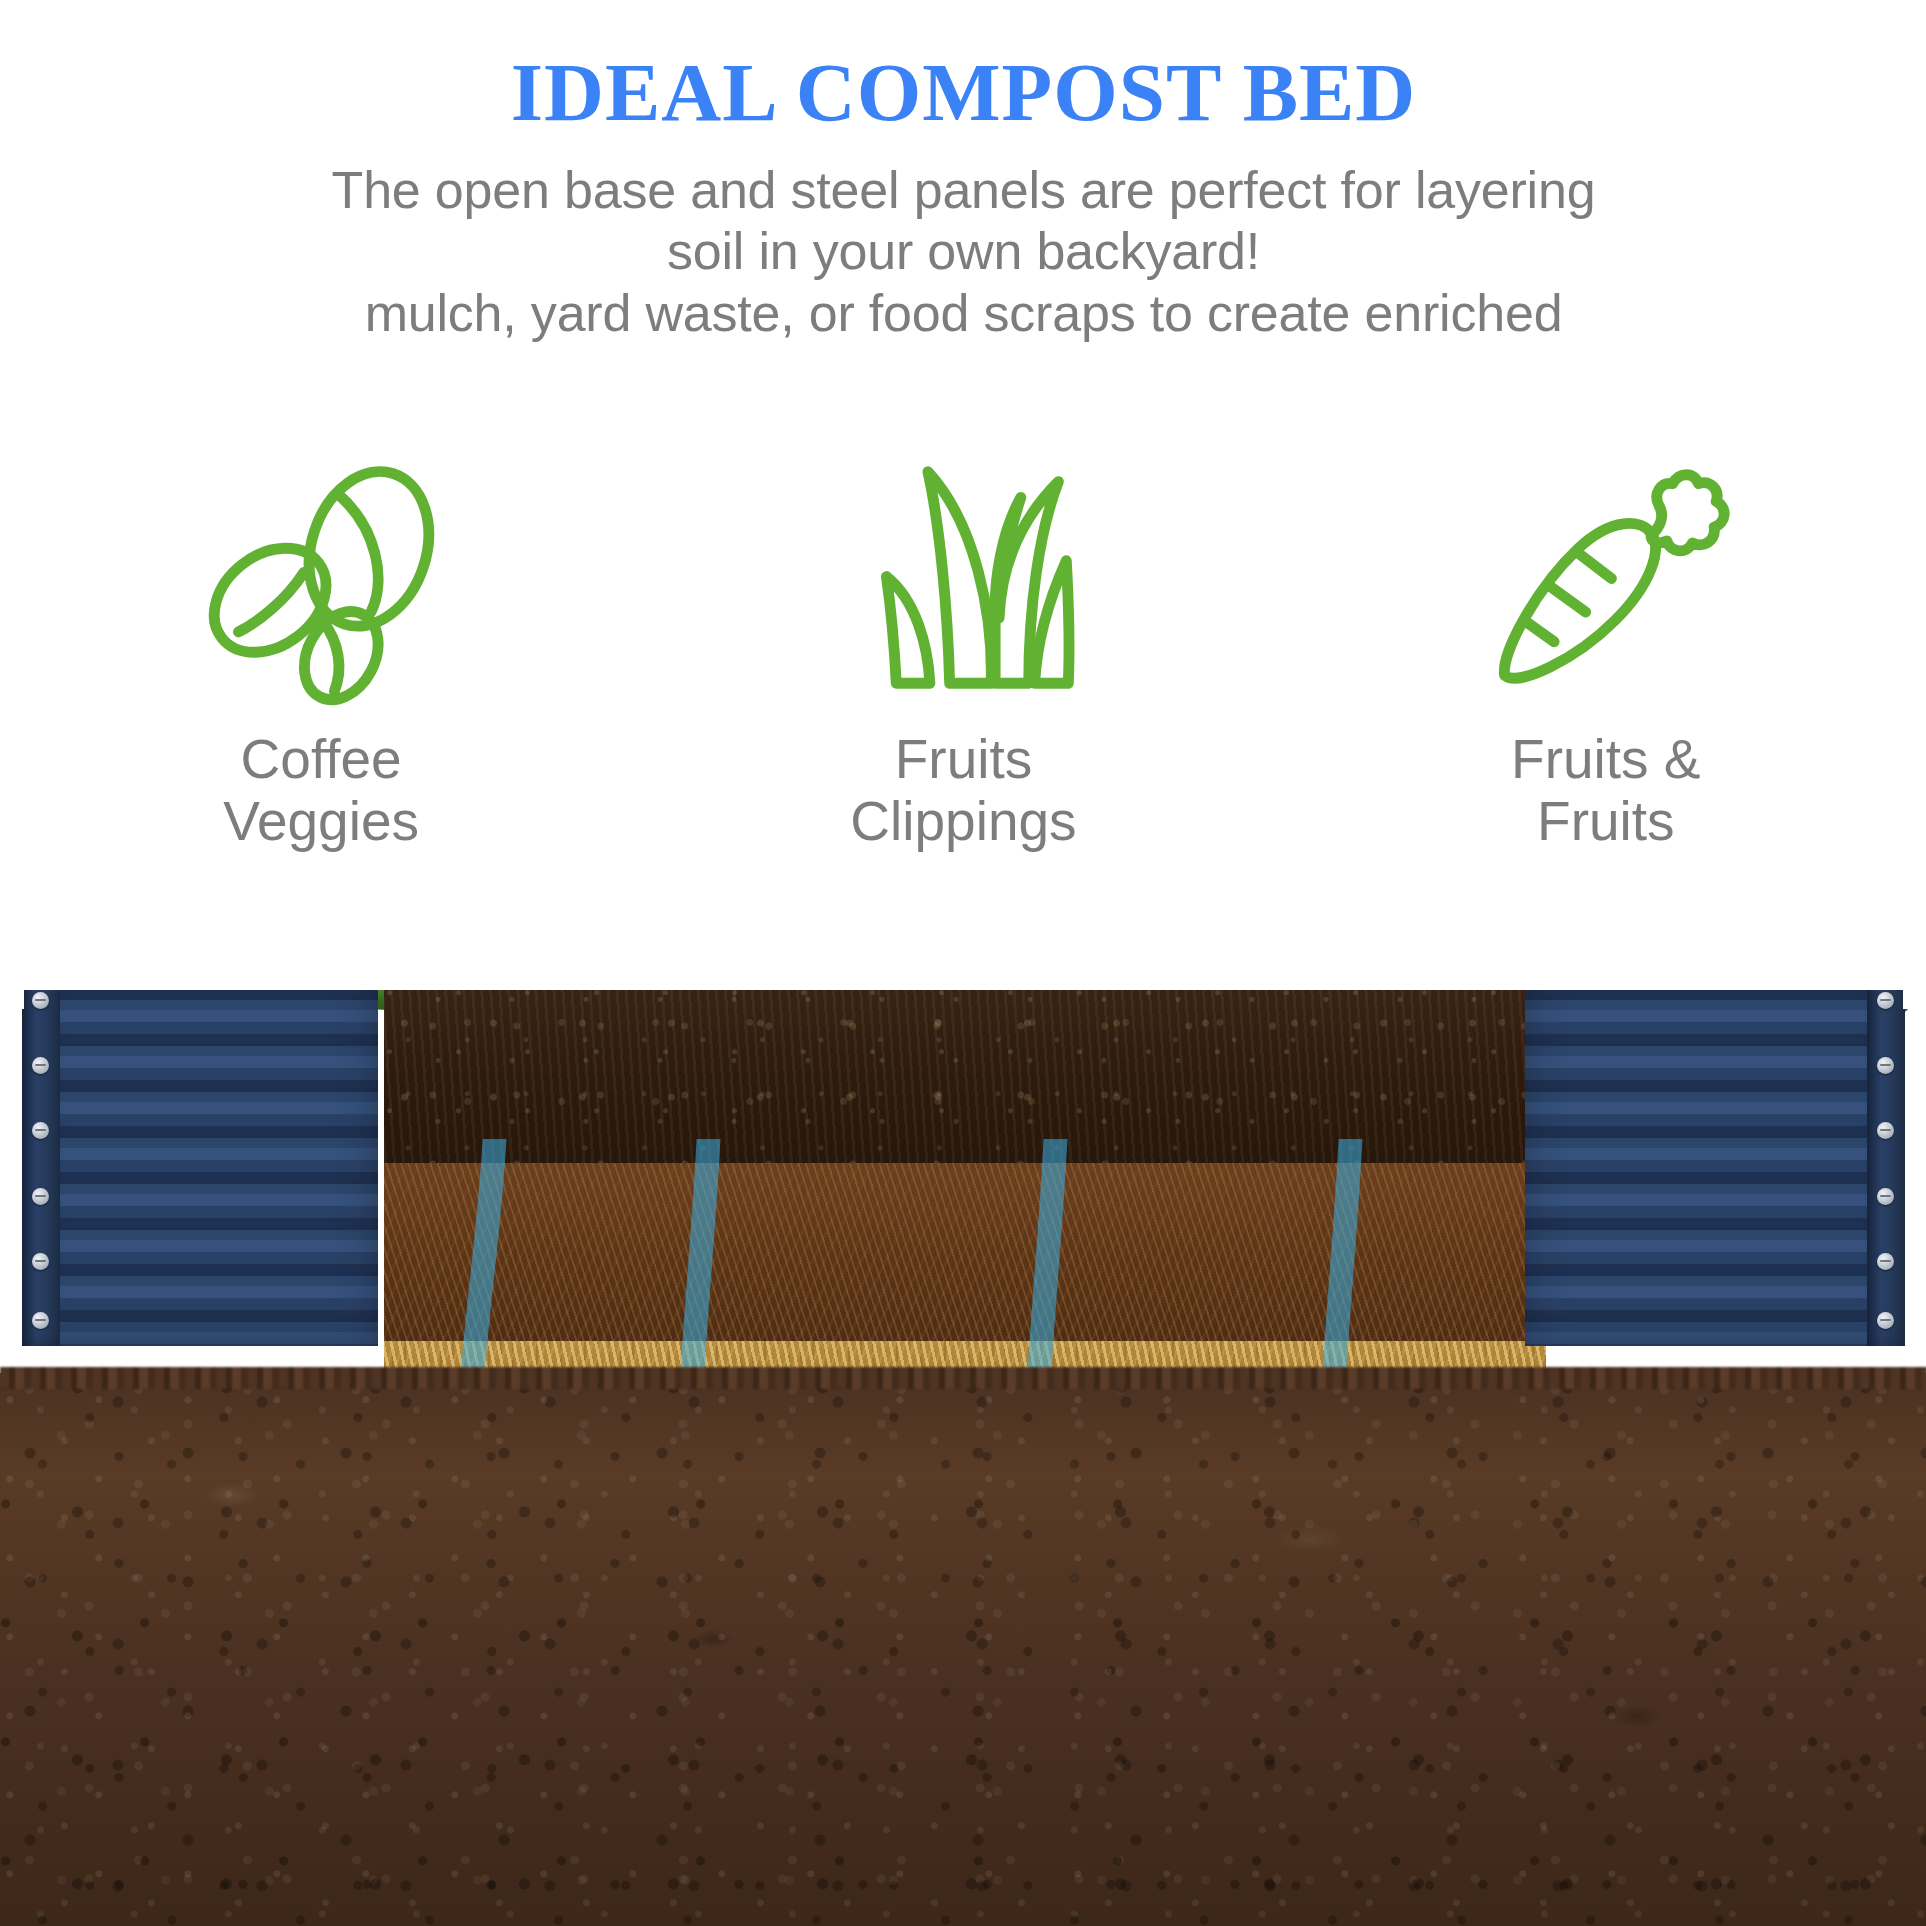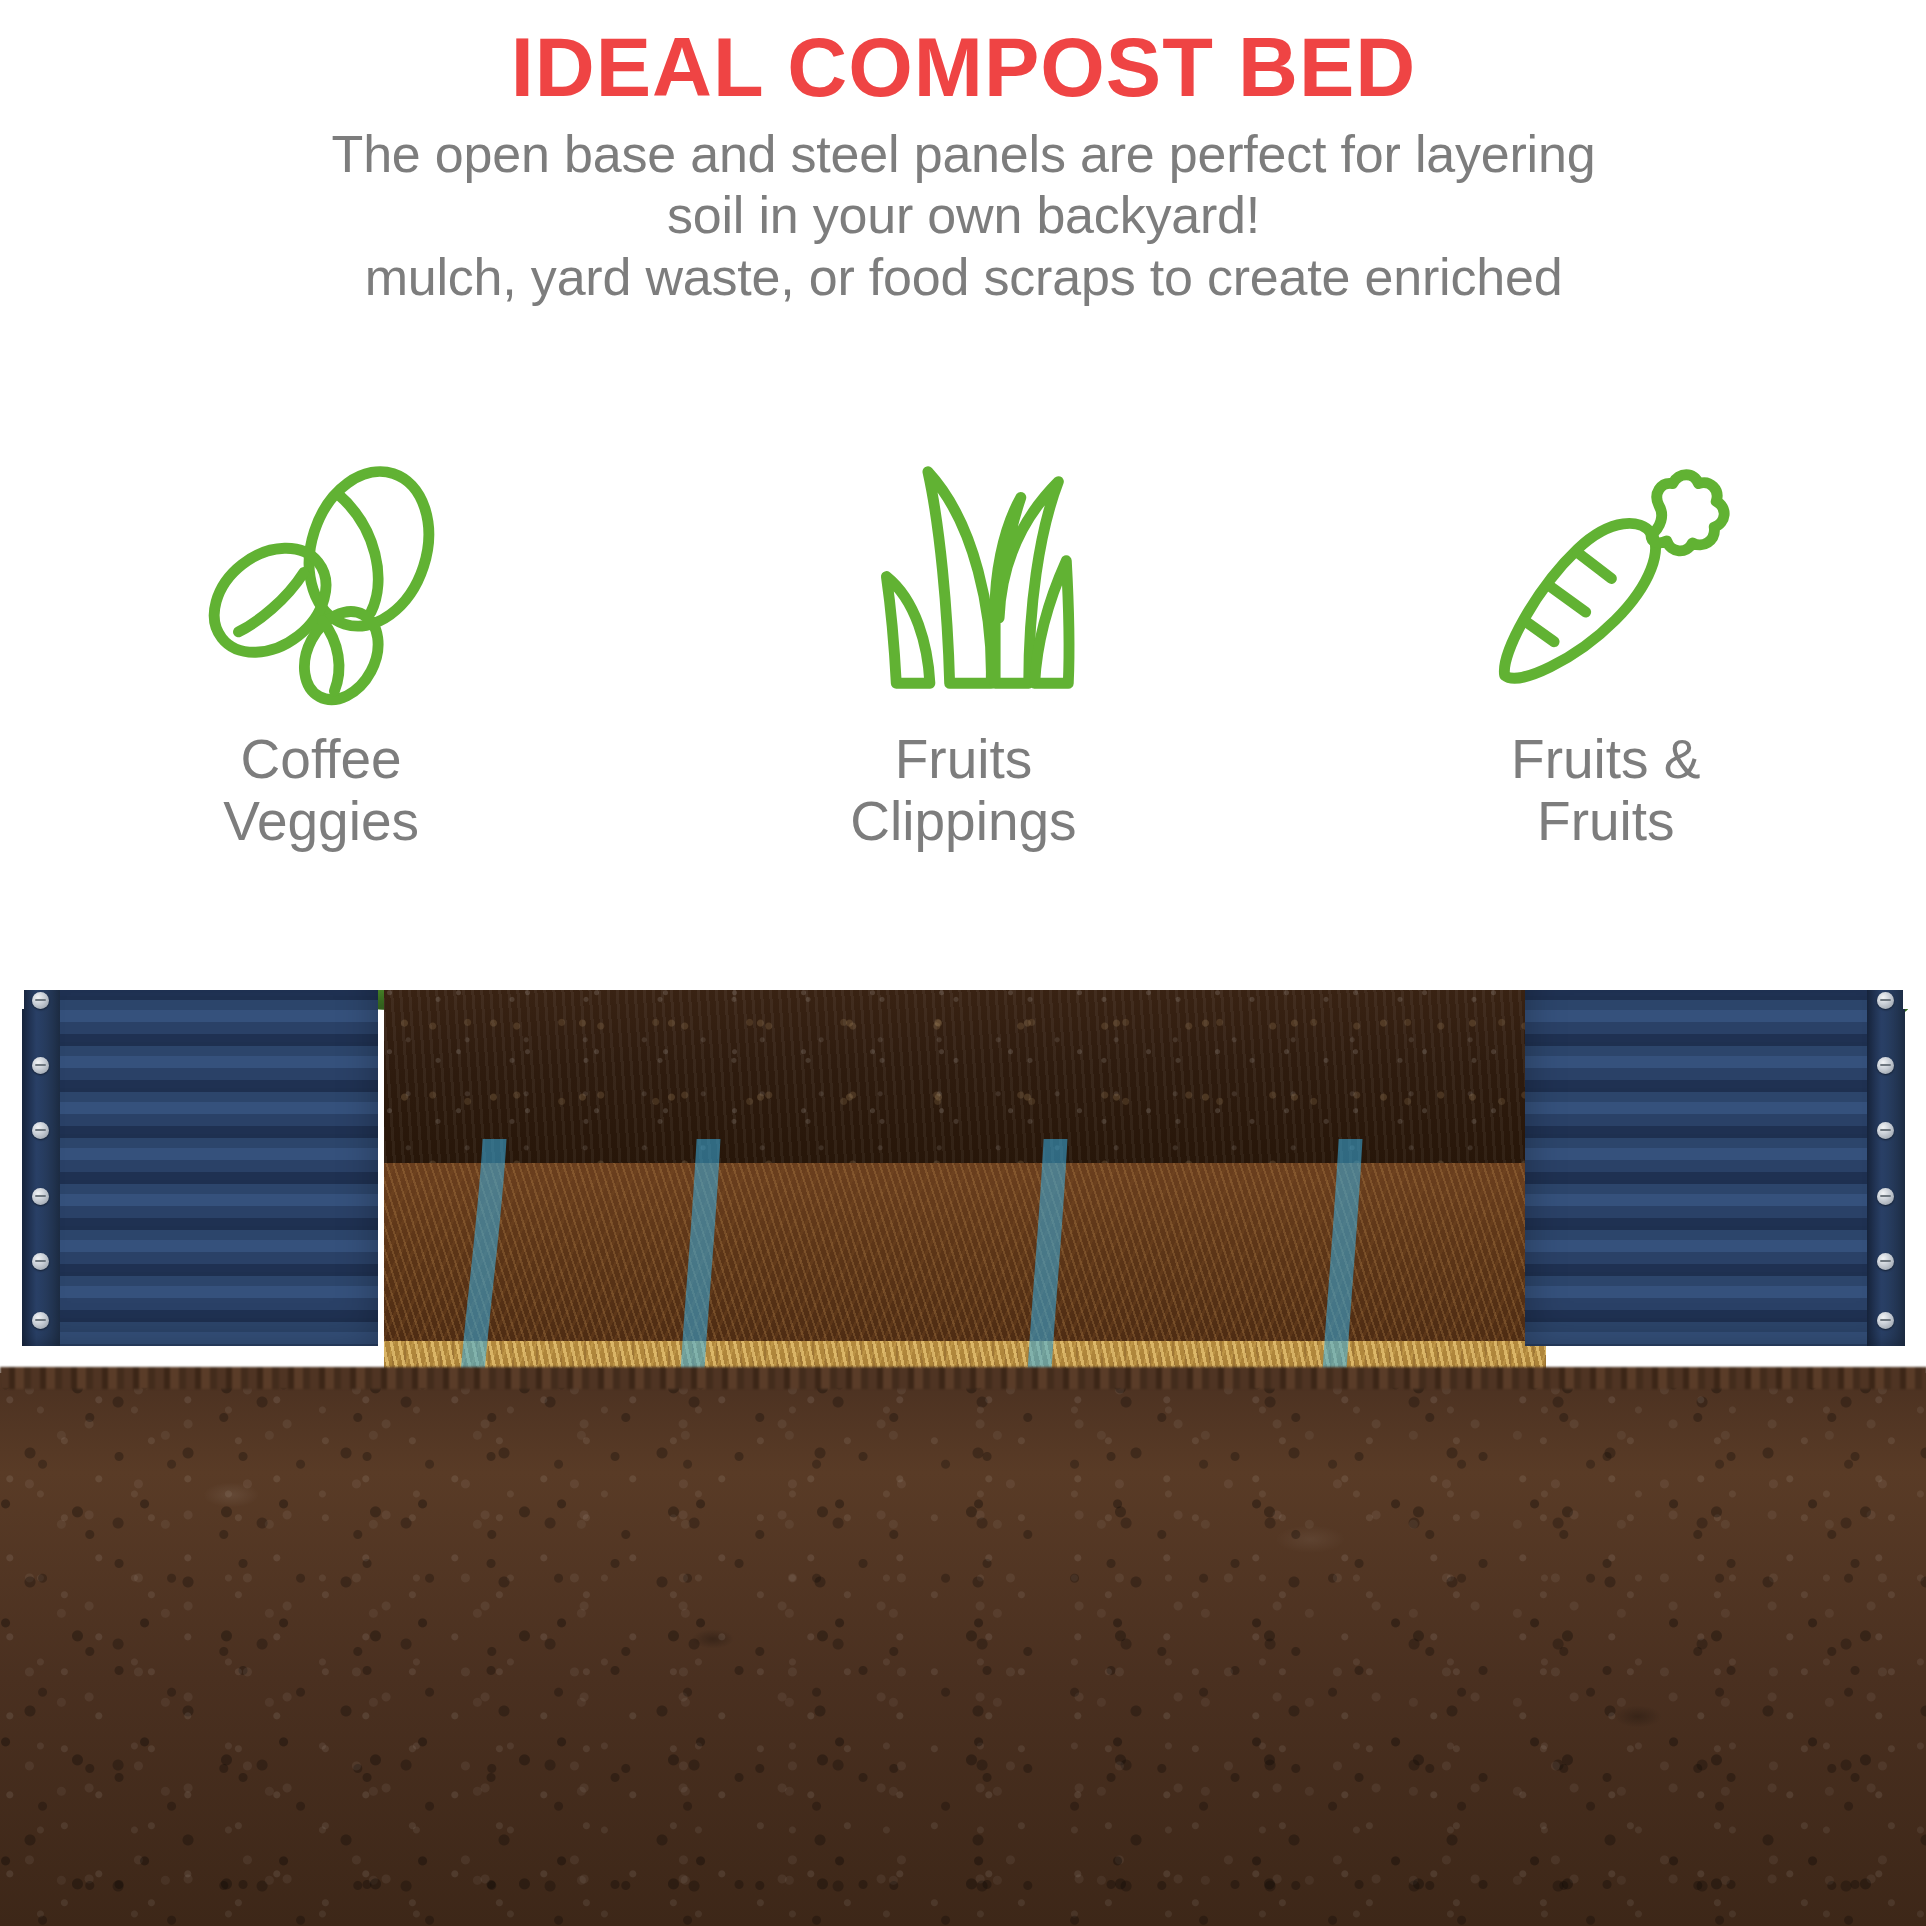--- a/index.html
+++ b/index.html
@@ -4,26 +4,26 @@
 <style>
   * { margin:0; padding:0; box-sizing:border-box; }
   html,body { width:1927px; height:1927px; background:#ffffff; overflow:hidden; }
   body { font-family:"Liberation Sans", sans-serif; }
 
   .page { position:relative; width:1927px; height:1927px; background:#fff; overflow:hidden; }
 
   
   .header { position:absolute; top:0; left:0; width:1927px; text-align:center; }
   .title {
-    font-size:83px; font-weight:bold; color:#ef4444;
-    letter-spacing:1px; line-height:1.0; padding-top:26px;
-    font-family:Liberation Sans, sans-serif;
+    font-size:83px; font-weight:bold; color:#3b82f6;
+    letter-spacing:1px; line-height:1.0; padding-top:51px;
+    font-family:Liberation Serif, serif;
   }
   .subtitle {
-    margin-top:15px; font-size:52px; color:#7d7d7d; line-height:1.18;
+    margin-top:26px; font-size:52px; color:#7d7d7d; line-height:1.18;
     font-weight:300; letter-spacing:-0.2px;
   }
   .subtitle div { white-space:nowrap; }
 
   
   .features {
     position:absolute; top:450px; left:0; width:1927px;
     display:flex; justify-content:space-around; align-items:flex-end;
   }
   .feature { width:495px; display:flex; flex-direction:column; align-items:center; }

